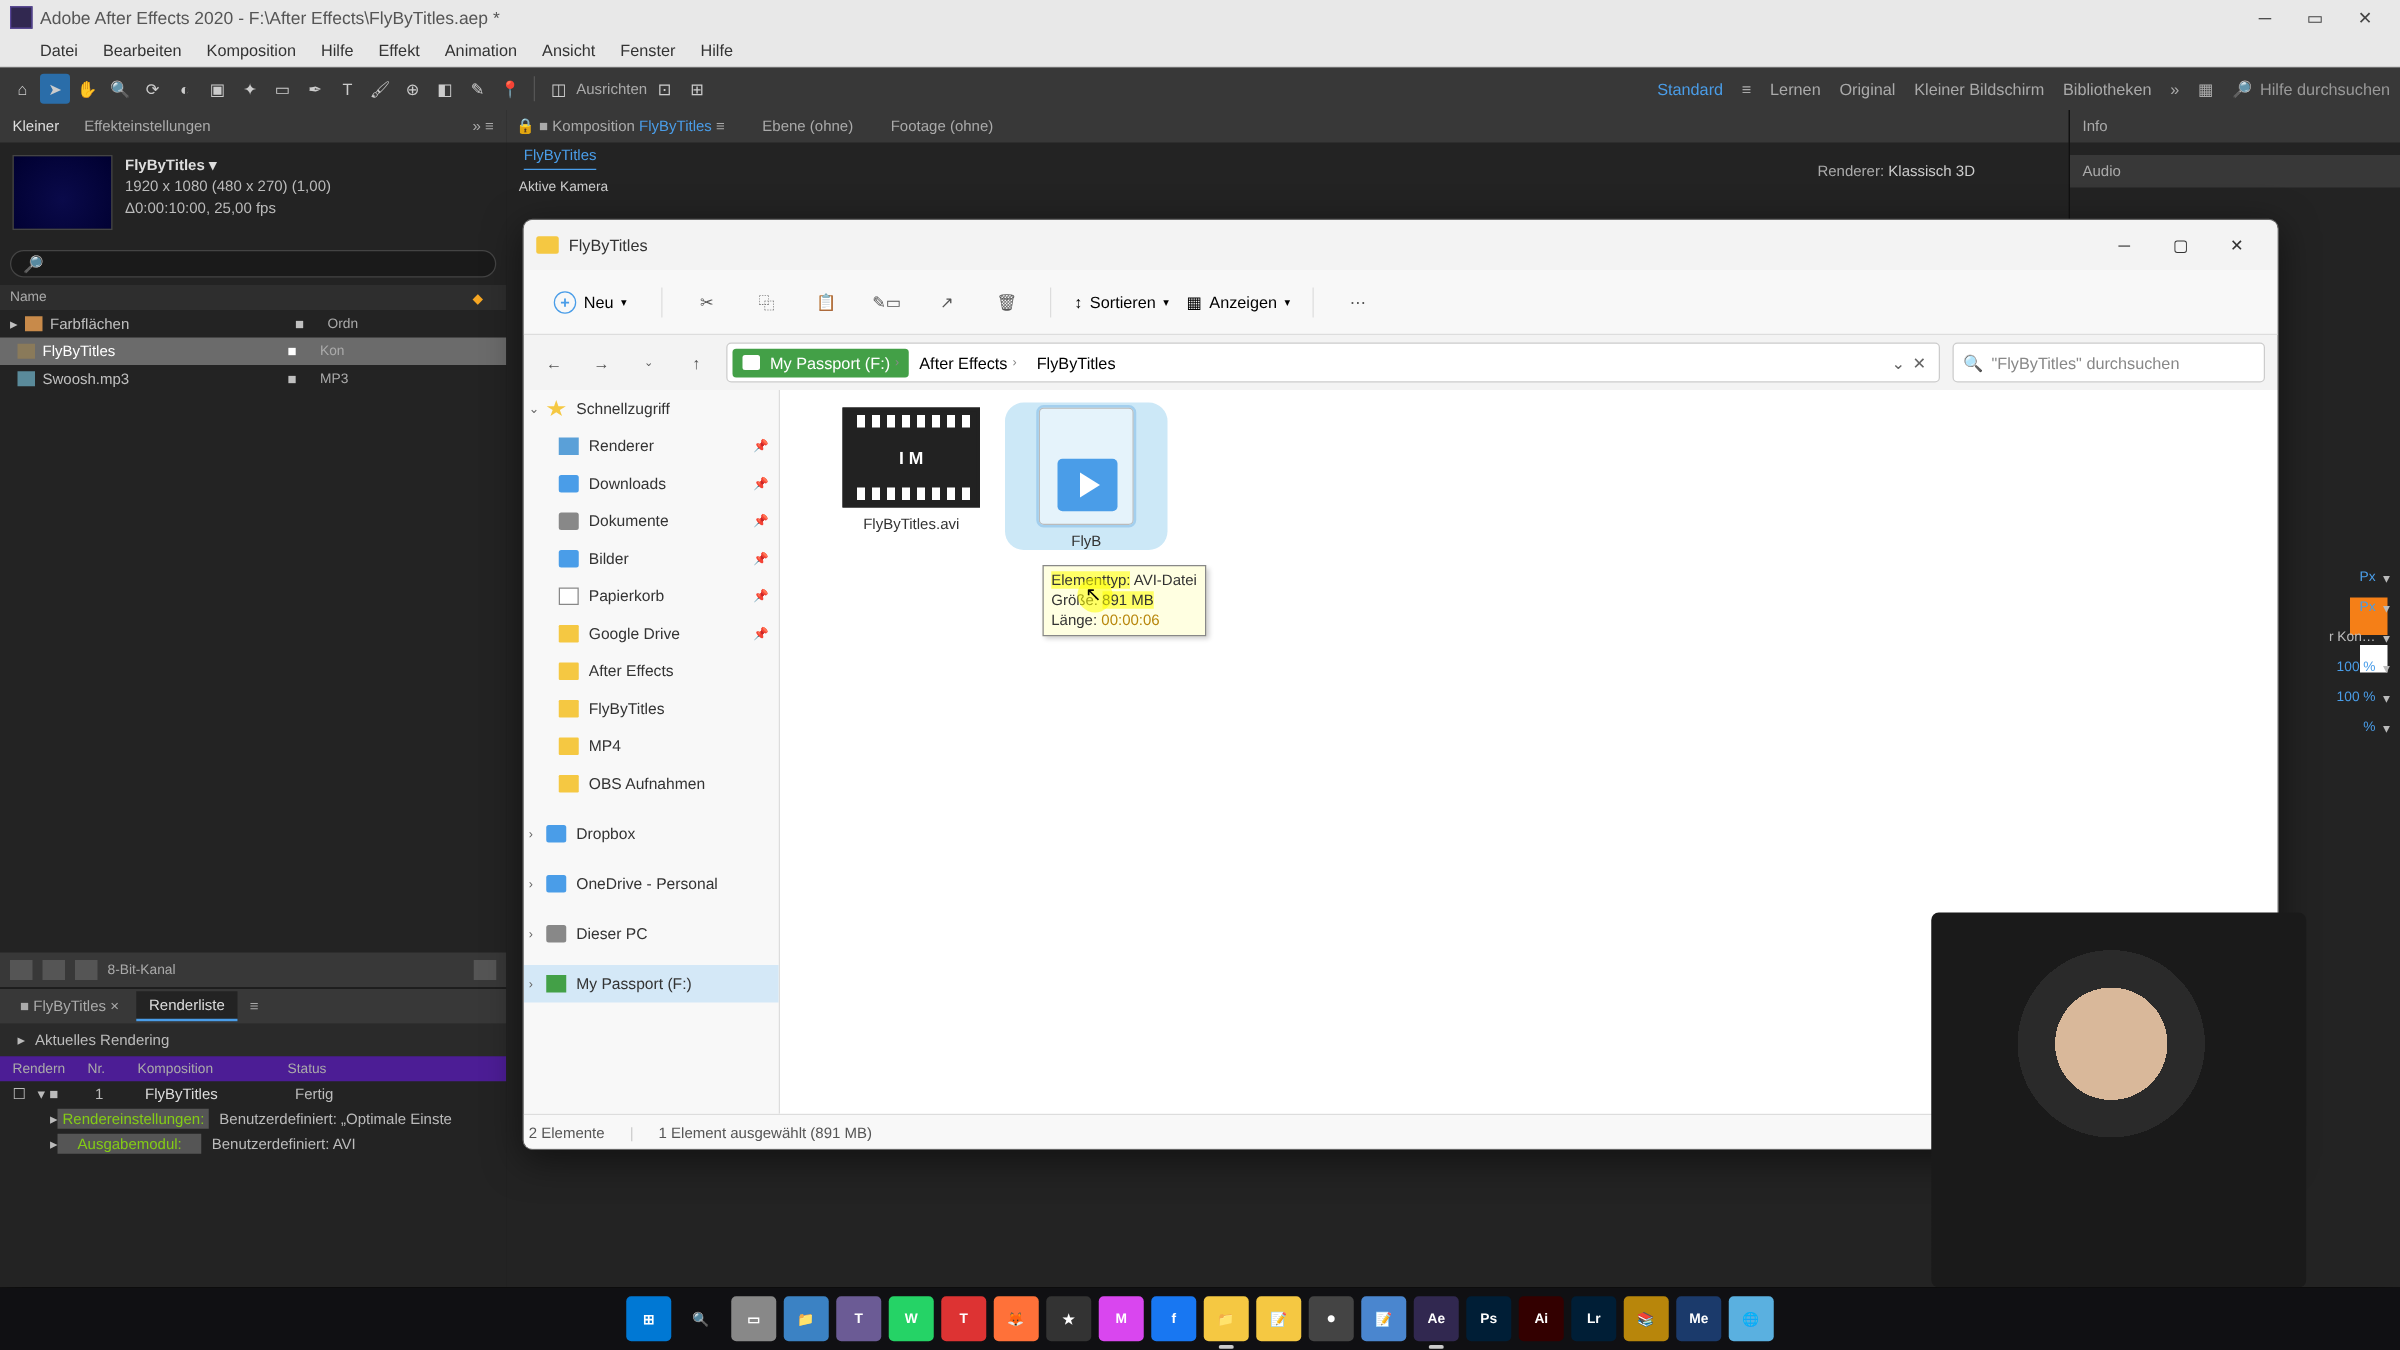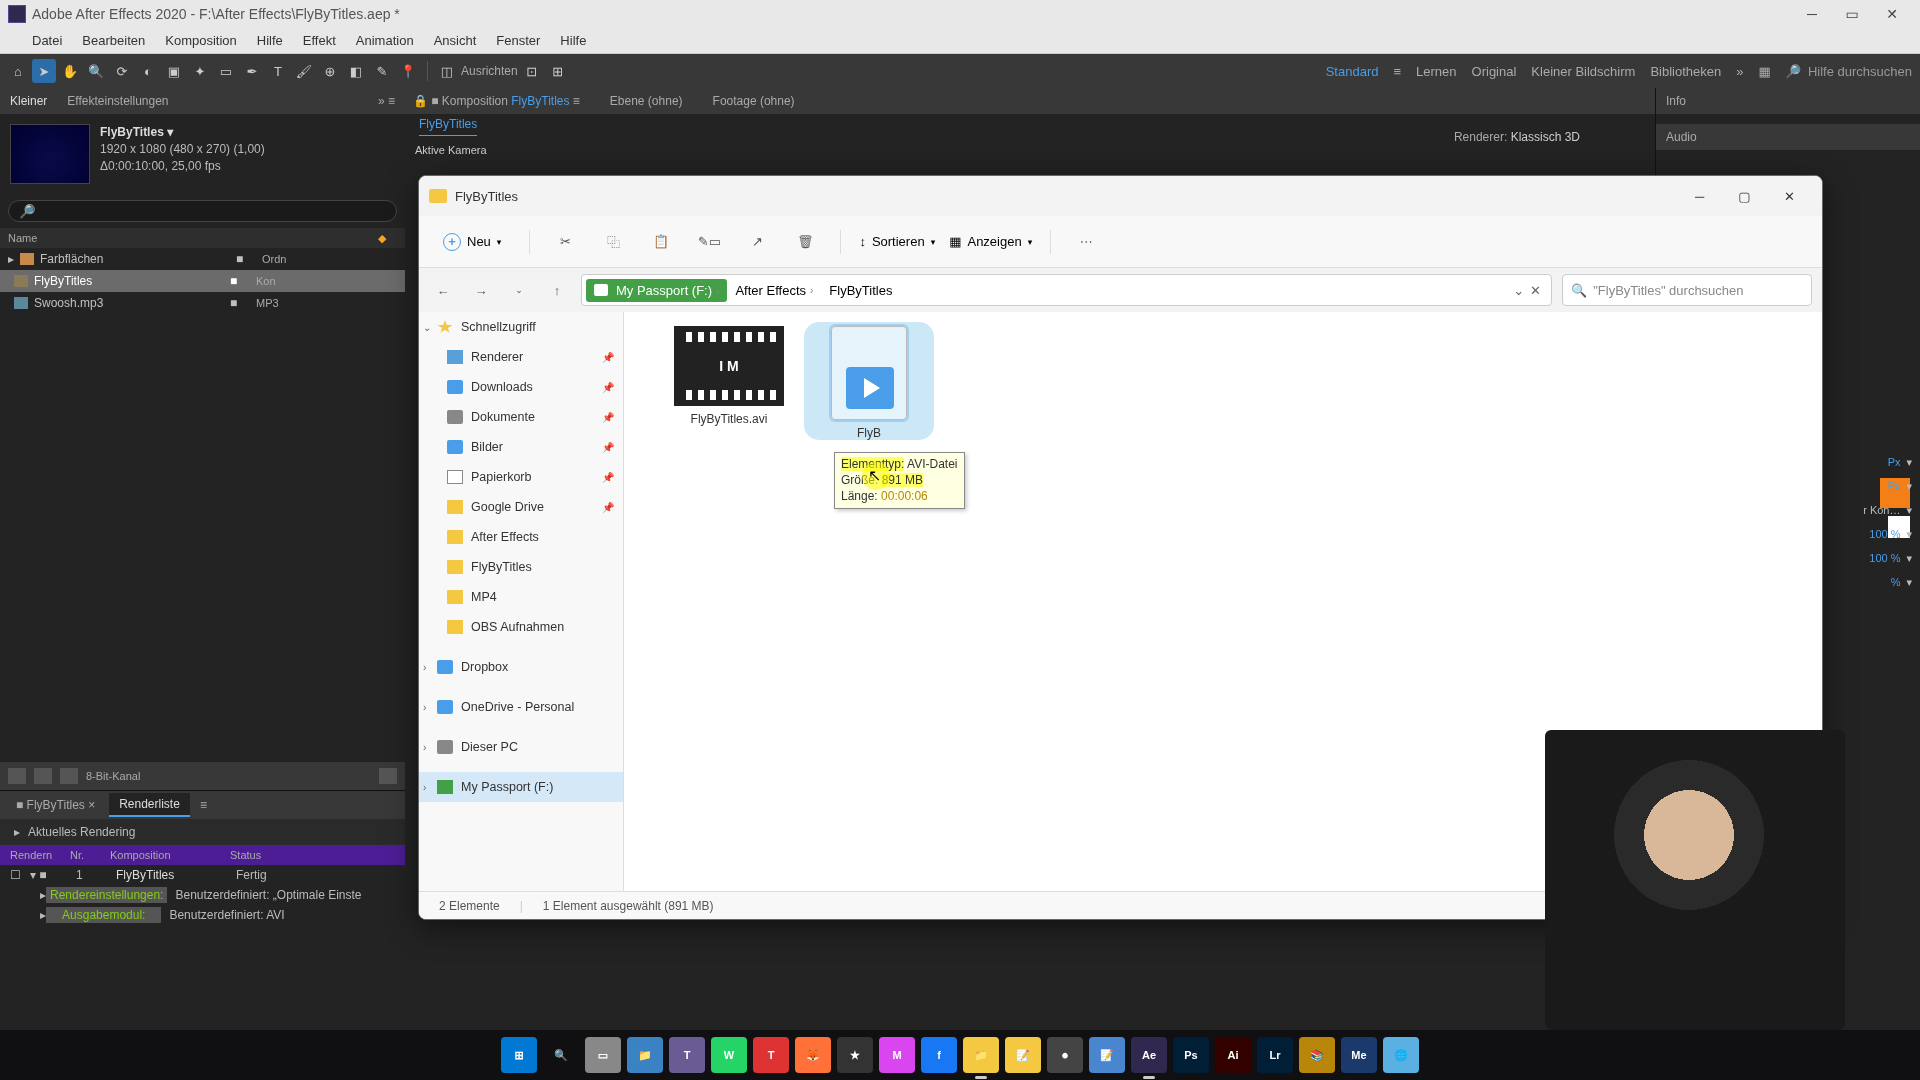--- a/index.html
+++ b/index.html
@@ -133,21 +133,21 @@
 .exp-file-icon-avi { width: 76px; height: 94px; margin: 0 auto 6px; background: #fff; border: 1px solid #bbb; border-radius: 4px; position: relative; }
 .exp-file-icon-avi .play { position: absolute; bottom: 10px; left: 14px; width: 48px; height: 42px; background: #4a9de8; border-radius: 4px; display: flex; align-items: center; justify-content: center; }
 .exp-file-icon-avi .play::after { content: ''; border-left: 16px solid #fff; border-top: 10px solid transparent; border-bottom: 10px solid transparent; margin-left: 4px; }
 .exp-file.selected .exp-file-icon-avi { outline: 2px solid #a3cfee; background: #e5f3fb; }
 .exp-file.selected { background: #cce8f7; border-radius: 15px; padding-top: 4px; }
 .exp-file-name { font-size: 12px; color: #333; }
 
 .exp-tooltip { position: absolute; background: #ffffe1; border: 1px solid #888; padding: 3px 6px; font-size: 12px; color: #333; line-height: 1.35; box-shadow: 2px 2px 4px rgba(0,0,0,0.2); z-index: 10; }
 .exp-tooltip .hl { background: #ffff66; }
 
-.exp-status { height: 28px; border-top: 1px solid #ddd; display: flex; align-items: center; padding: 0 20px; gap: 20px; font-size: 12px; color: #555; background: #f8f8f8; }
+.exp-status { height: 28px; border-top: 1px solid #ddd; display: flex; align-items: center; padding: 0 4px; gap: 20px; font-size: 12px; color: #555; background: #f8f8f8; }
 .exp-status .right { margin-left: auto; width: 18px; height: 16px; border: 1px solid #888; }
 
 
 .cursor-hl { position: absolute; width: 28px; height: 28px; background: #ffff00; border-radius: 50%; opacity: 0.55; pointer-events: none; z-index: 20; }
 .cursor-arrow { position: absolute; z-index: 21; font-size: 16px; color: #000; }
 
 
 .webcam { position: absolute; right: 75px; bottom: 50px; width: 300px; height: 300px; background: radial-gradient(circle at 48% 35%, #d9b89a 0 18%, #2a2a2a 18% 30%, #1a1a1a 30% 100%); border-radius: 6px; }
 
 

